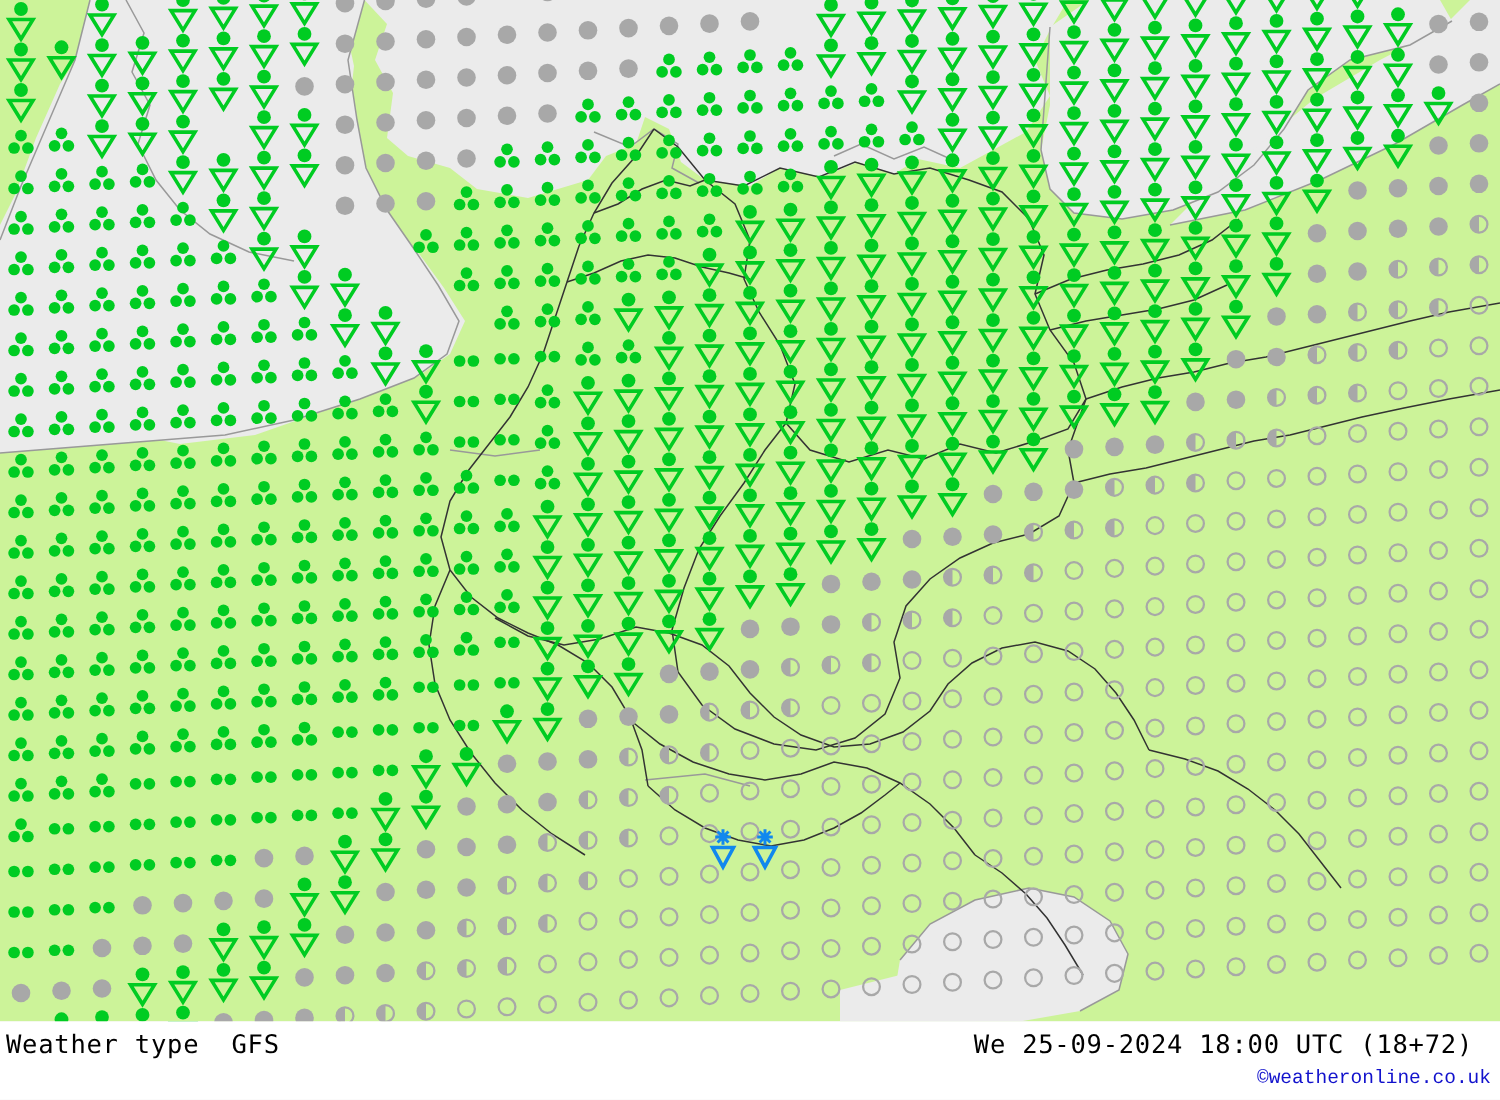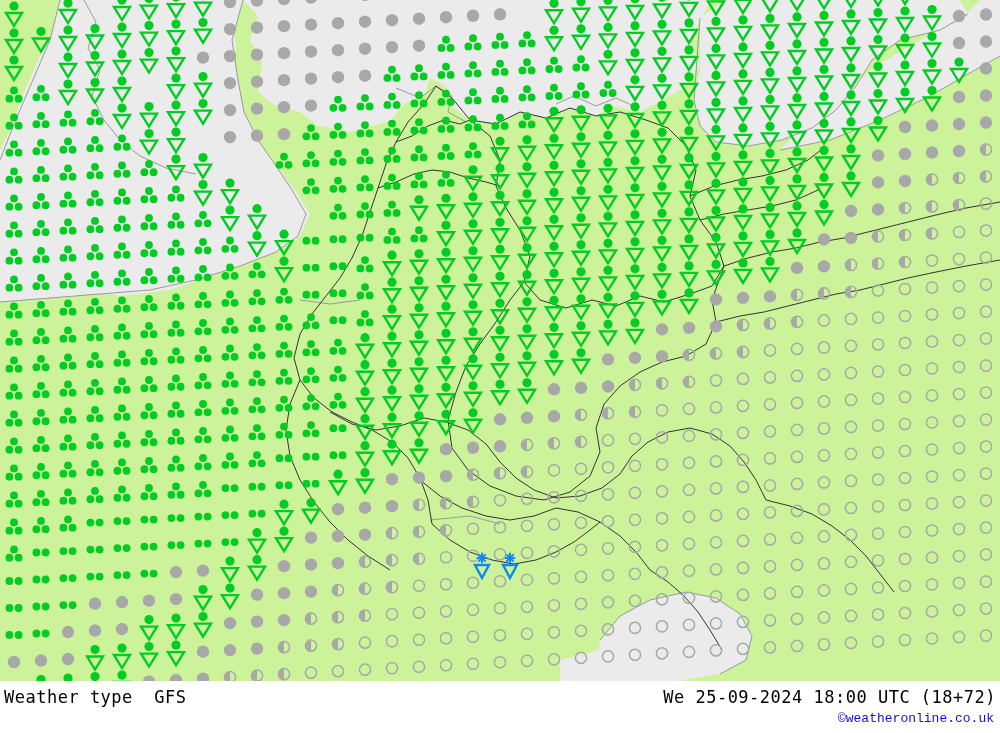--- a/index.html
+++ b/index.html
@@ -4,21 +4,21 @@
 <title>Weather type GFS</title>
 <style>
   html,body{margin:0;padding:0;background:#ffffff;}
   body{font-family:"DejaVu Sans Mono",monospace;}
   #page{position:relative;width:1000px;height:733px;overflow:hidden;background:#ffffff;}
   #map{position:absolute;left:0;top:0;width:1000px;height:681px;overflow:hidden;background:#ebebeb;}
   #map svg{display:block;}
   #footer{position:absolute;left:0;top:681px;width:1000px;height:52px;background:#ffffff;}
   .ftxt{position:absolute;font-family:"DejaVu Sans Mono",monospace;font-size:17px;color:#000000;white-space:pre;letter-spacing:0.5px;}
   #f-title{left:4px;top:6px;}
-  #f-date{right:4px;top:6px;}
+  #f-date{right:18px;top:6px;}
   #f-copy{right:6px;top:30px;font-family:Liberation Mono, monospace;font-size:13px;color:#1111cc;letter-spacing:0;}
 </style>
 </head>
 <body>
 
 <div id="page">
 
   <div id="map">
     <svg id="mapsvg" width="1000" height="681" viewBox="0 0 1000 681" xmlns="http://www.w3.org/2000/svg">
       <rect id="sea-bg" x="0" y="0" width="1000" height="681" fill="#ebebeb"></rect>

